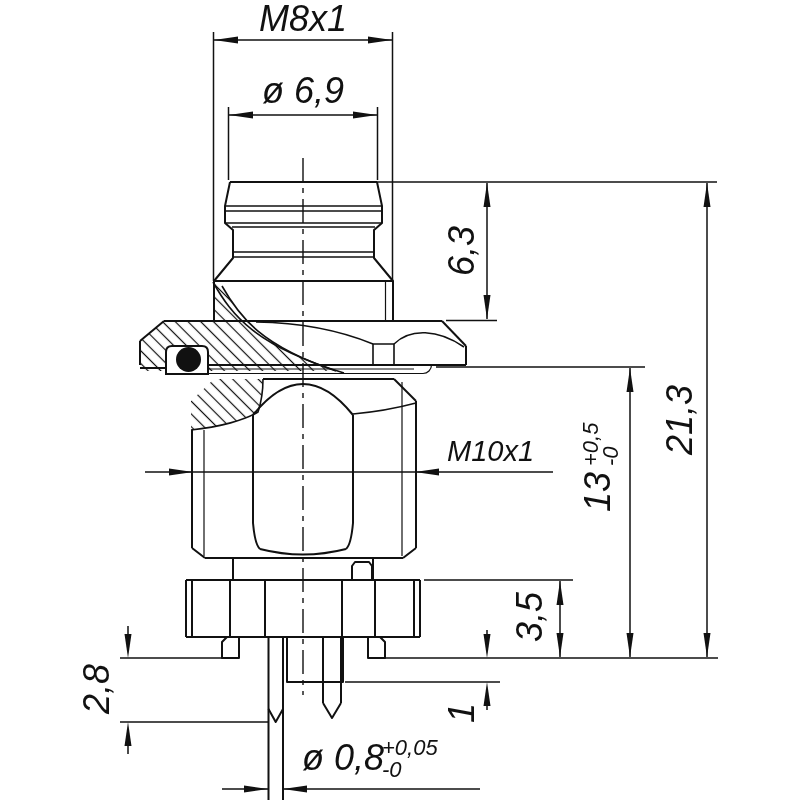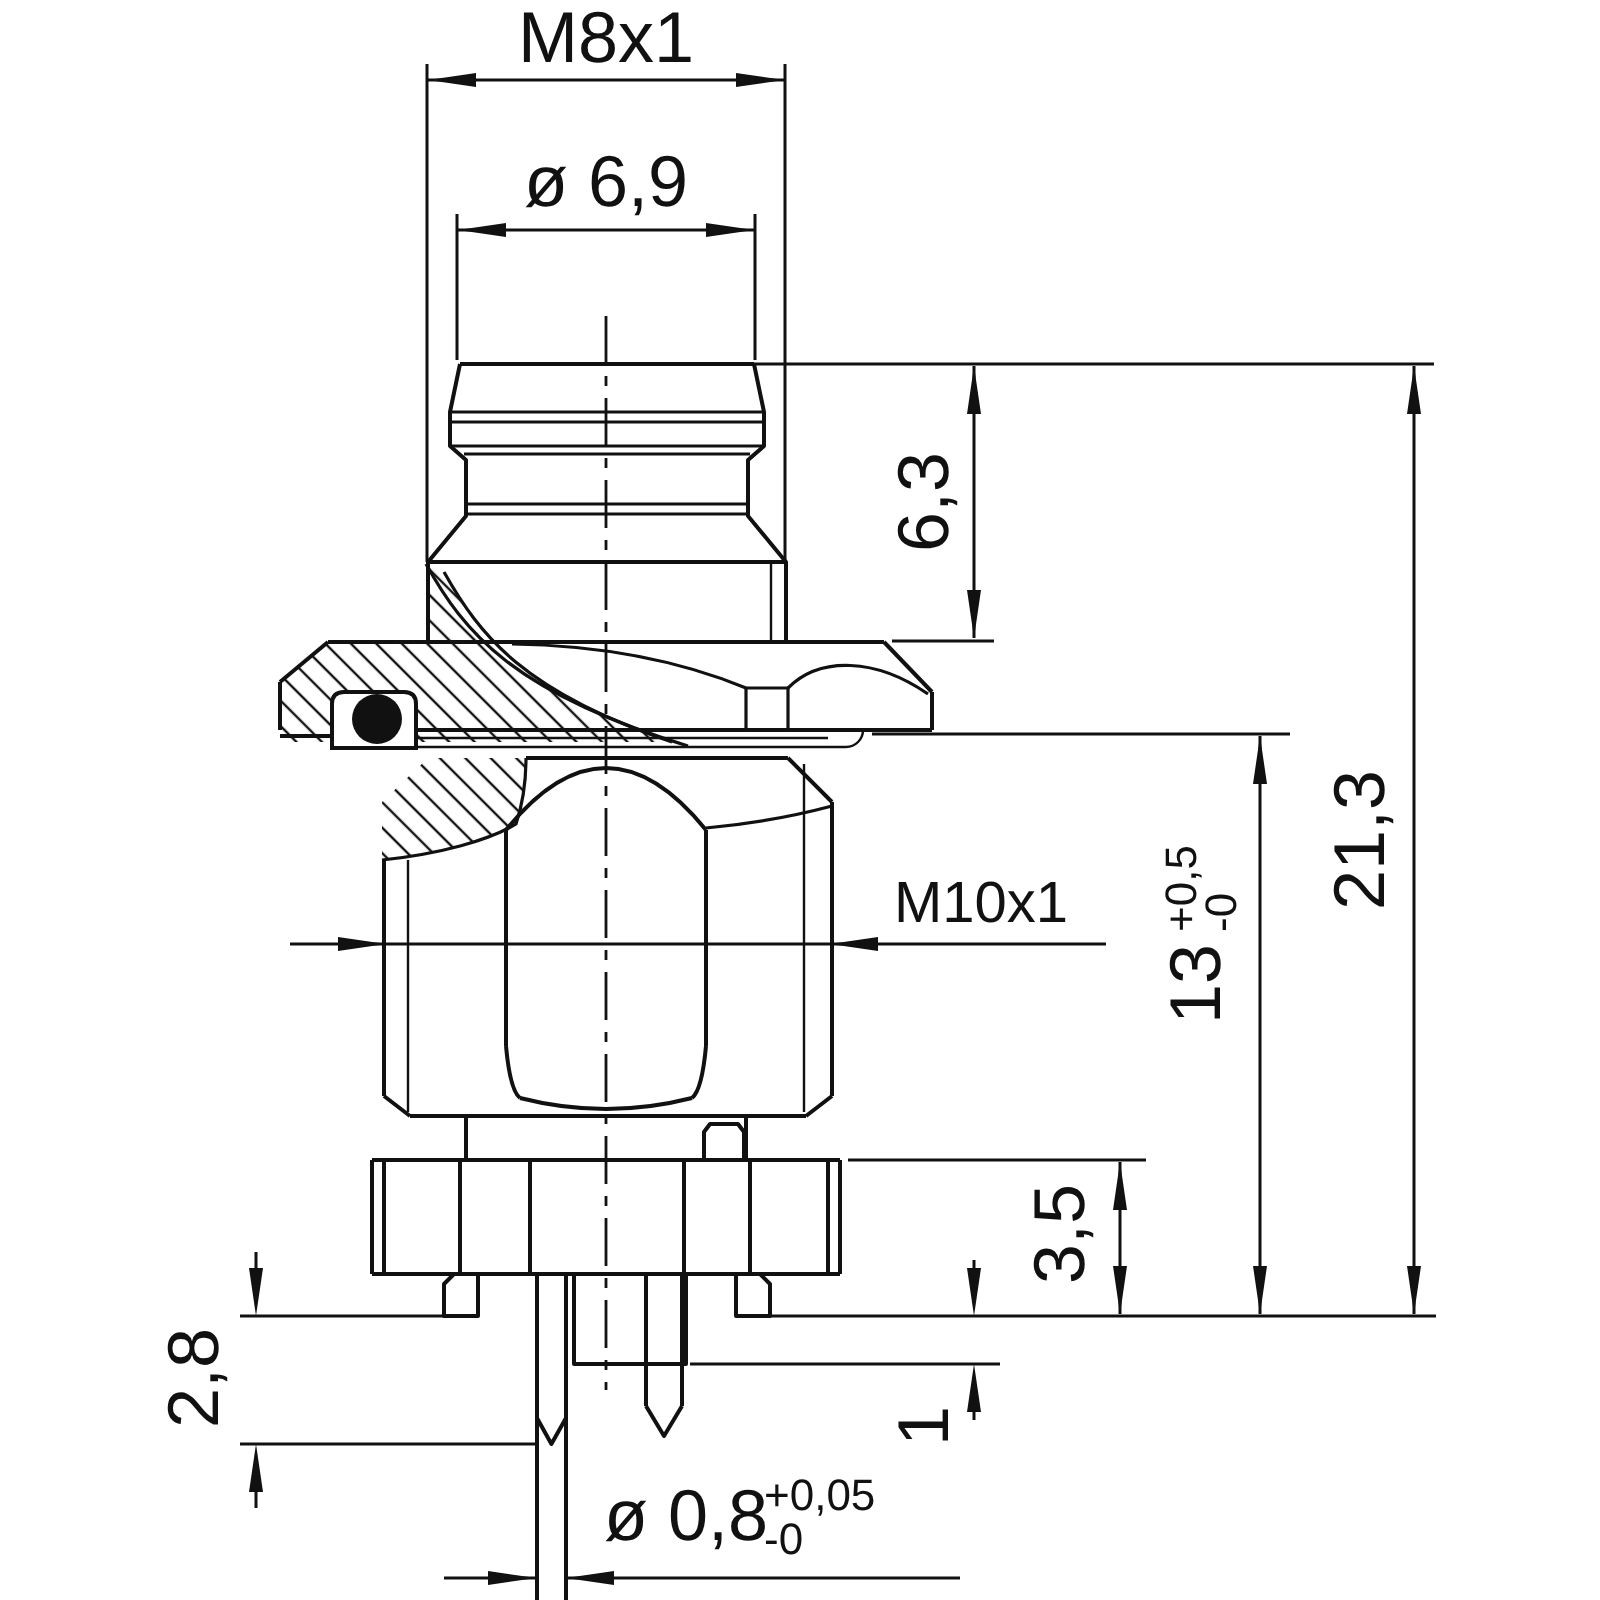--- a/index.html
+++ b/index.html
@@ -1,16 +1,16 @@
 <!DOCTYPE html>
 <html><head>
 <meta charset="utf-8">
 <style>
   html,body{margin:0;padding:0;background:#fff;}
-  #stage{width:800px;height:800px;position:relative;background:#fff;}
+  #stage{width:800px;height:800px;position:relative;background:#fff;font-style:italic;}
   svg{display:block;}
   .ol{stroke:#111;stroke-width:2;fill:none;stroke-linejoin:round;stroke-linecap:butt;}
   .md{stroke:#111;stroke-width:1.6;fill:none;}
   .tn{stroke:#111;stroke-width:1.2;fill:none;}
   .dim{stroke:#111;stroke-width:1.5;fill:none;}
   .arr{fill:#111;stroke:none;}
   .cl{stroke:#111;stroke-width:1.4;fill:none;stroke-dasharray:24 6 5 6;}
   text{font-family:"Liberation Sans","DejaVu Sans",sans-serif;fill:#111;}
   .t36{font-size:36px;}
   .t28{font-size:29px;}

